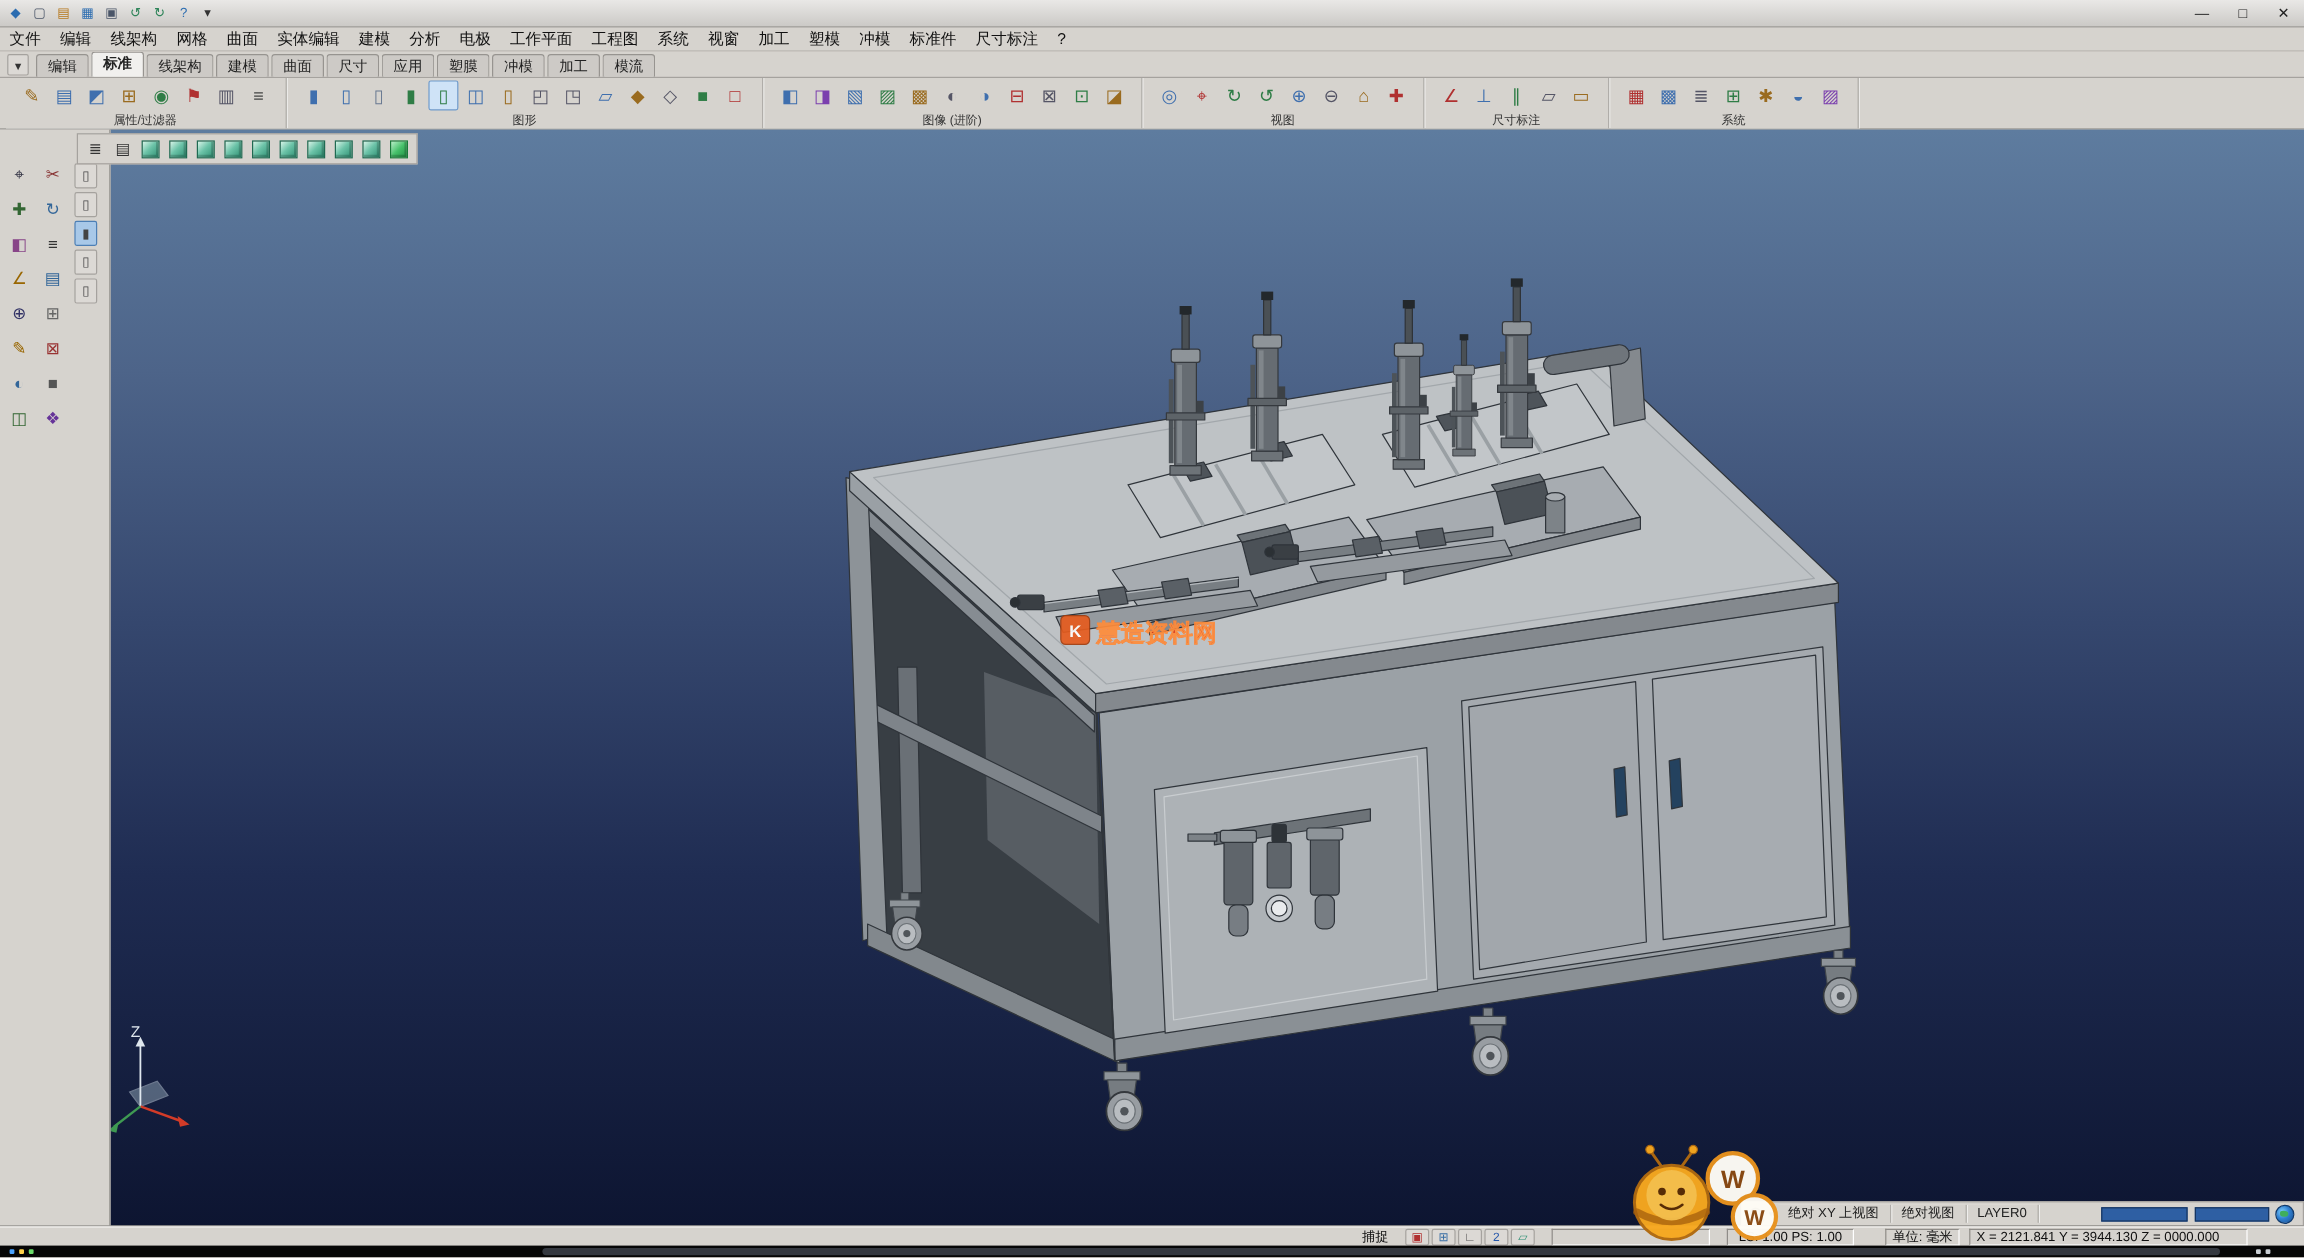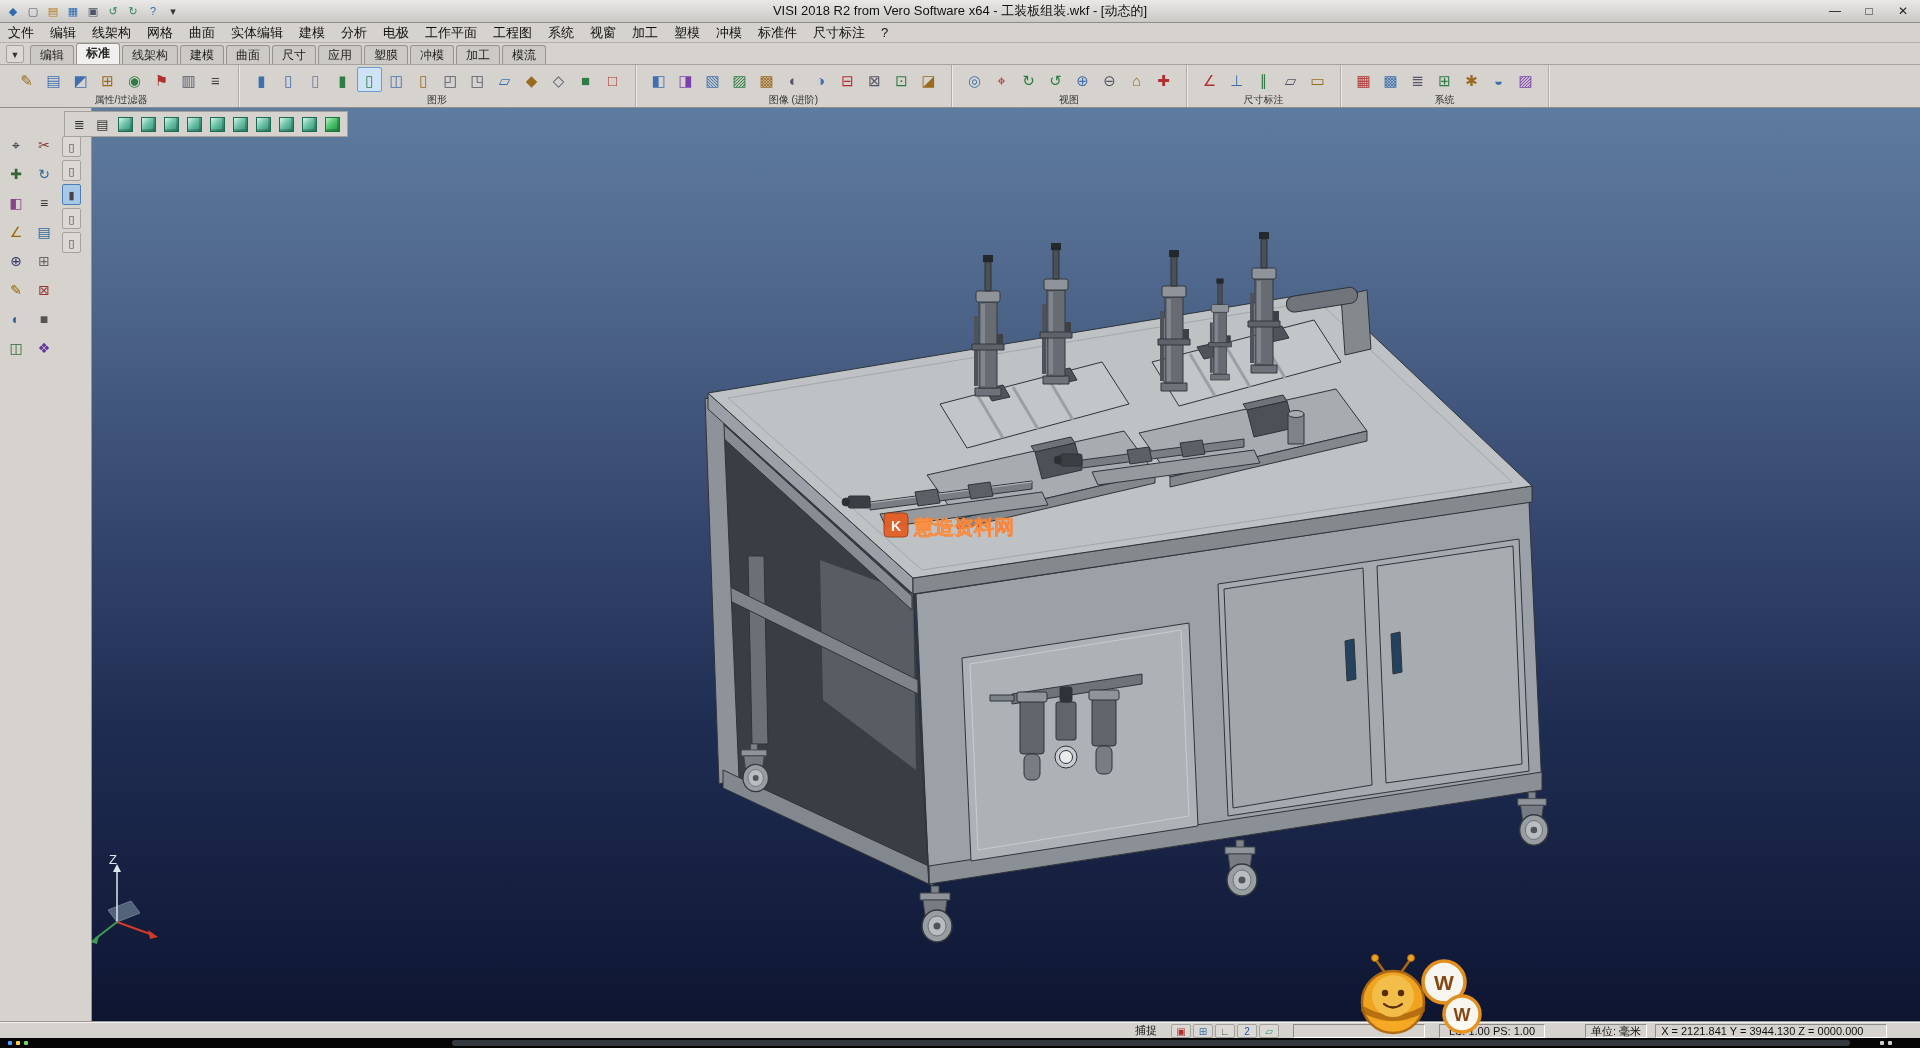--- a/index.html
+++ b/index.html
@@ -88,21 +88,21 @@
     border-top:1px solid #f2f1ef; box-shadow:0 -1px 0 #9b9894; display:flex; align-items:center;
     font-size:11px; color:#111; z-index:7; }
   .snap-label { margin-left:1135px; white-space:nowrap; }
   .sb2-icons { display:flex; gap:2px; margin-left:14px; }
   .sb2-icon { width:20px; height:14px; line-height:13px; text-align:center; font-size:10px;
     border:1px solid #a5a29e; background:#dcd9d5; border-radius:2px; }
   .field { height:14px; line-height:12px; border:1px solid; border-color:#8f8c88 #ffffff #ffffff #8f8c88;
     background:#d6d3ce; padding:0 5px; font-size:11px; white-space:nowrap; }
   .prompt { width:132px; margin-left:14px; }
   .ls { margin-left:14px; min-width:106px; text-align:center; }
-  .units { margin-left:40px; }
+  .units { margin-left:26px; }
   .coords { margin-left:8px; min-width:232px; }
 
   .taskbar-strip { position:absolute; left:0; right:0; bottom:0; height:10px; background:#060606; z-index:8; }
   .strip-inner { position:absolute; left:452px; right:70px; top:2px; height:6px; background:#34383f; border-radius:3px; }
   .strip-dots { position:absolute; right:28px; top:3px; display:flex; gap:4px; }
   .strip-dot { width:4px; height:4px; background:#c9ced4; border-radius:1px; }
   .strip-dots-l { position:absolute; left:8px; top:3px; display:flex; gap:4px; }
   .d1{background:#4aa3ff;} .d2{background:#ffd24a;} .d3{background:#6adb6a;}
 
   .mascot { position:absolute; left:1338px; top:952px; width:150px; height:92px; z-index:9; opacity:.97; }
@@ -117,21 +117,20 @@
         <span class="qat-icon" style="color: rgb(43, 108, 176);">◆</span>
         <span class="qat-icon" style="color: rgb(74, 85, 104);">▢</span>
         <span class="qat-icon" style="color: rgb(183, 121, 31);">▤</span>
         <span class="qat-icon" style="color: rgb(43, 108, 176);">▦</span>
         <span class="qat-icon" style="color: rgb(74, 85, 104);">▣</span>
         <span class="qat-icon" style="color: rgb(47, 133, 90);">↺</span>
         <span class="qat-icon" style="color: rgb(47, 133, 90);">↻</span>
         <span class="qat-icon" style="color: rgb(43, 108, 176);">?</span>
         <span class="qat-icon" style="color: rgb(51, 51, 51);">▾</span>
       </div>
-    <div class="title-text">VISI 2018 R2 from Vero Software x64 - 工装板组装.wkf - [动态的]</div>
     <div class="win-controls">
       <div class="win-btn">—</div>
       <div class="win-btn">□</div>
       <div class="win-btn">✕</div>
     </div>
   </div>
 
   <div class="menubar">
       <span class="menu-item">文件</span>
       <span class="menu-item">编辑</span>
@@ -447,20 +446,36 @@
         <i class="cube-face"></i>
       </span>
       <span class="vtool">
         <i class="cube-face"></i>
       </span>
       <span class="vtool">
         <i class="cube-face bright"></i>
       </span>
     </div>
 
+  <div class="statusbar1">
+    <svg width="14" height="14" viewBox="0 0 14 14">
+      <circle cx="6" cy="6" r="4" fill="none" stroke="#333" stroke-width="1.6"></circle>
+      <line x1="9" y1="9" x2="13" y2="13" stroke="#333" stroke-width="1.8"></line>
+    </svg>
+    <span class="sb1-caret">▾</span>
+    <span style="display:flex;align-items:center;">
+        <span class="sb1-item">绝对 XY 上视图</span>
+        <span class="sb1-item">绝对视图</span>
+        <span class="sb1-item">LAYER0</span>
+      </span>
+    <span class="sb1-spacer"></span>
+    <span class="hbar b1"></span>
+    <span class="hbar b2"></span>
+    <span class="globe"></span>
+  </div>
 
   <div class="statusbar2">
     <span class="snap-label">捕捉</span>
     <span class="sb2-icons">
         <span class="sb2-icon" style="color: rgb(176, 48, 48);">▣</span>
         <span class="sb2-icon" style="color: rgb(58, 111, 165);">⊞</span>
         <span class="sb2-icon" style="color: rgb(85, 85, 85);">∟</span>
         <span class="sb2-icon" style="color: rgb(34, 85, 170);">2</span>
         <span class="sb2-icon" style="color: rgb(42, 143, 115);">▱</span>
       </span>

